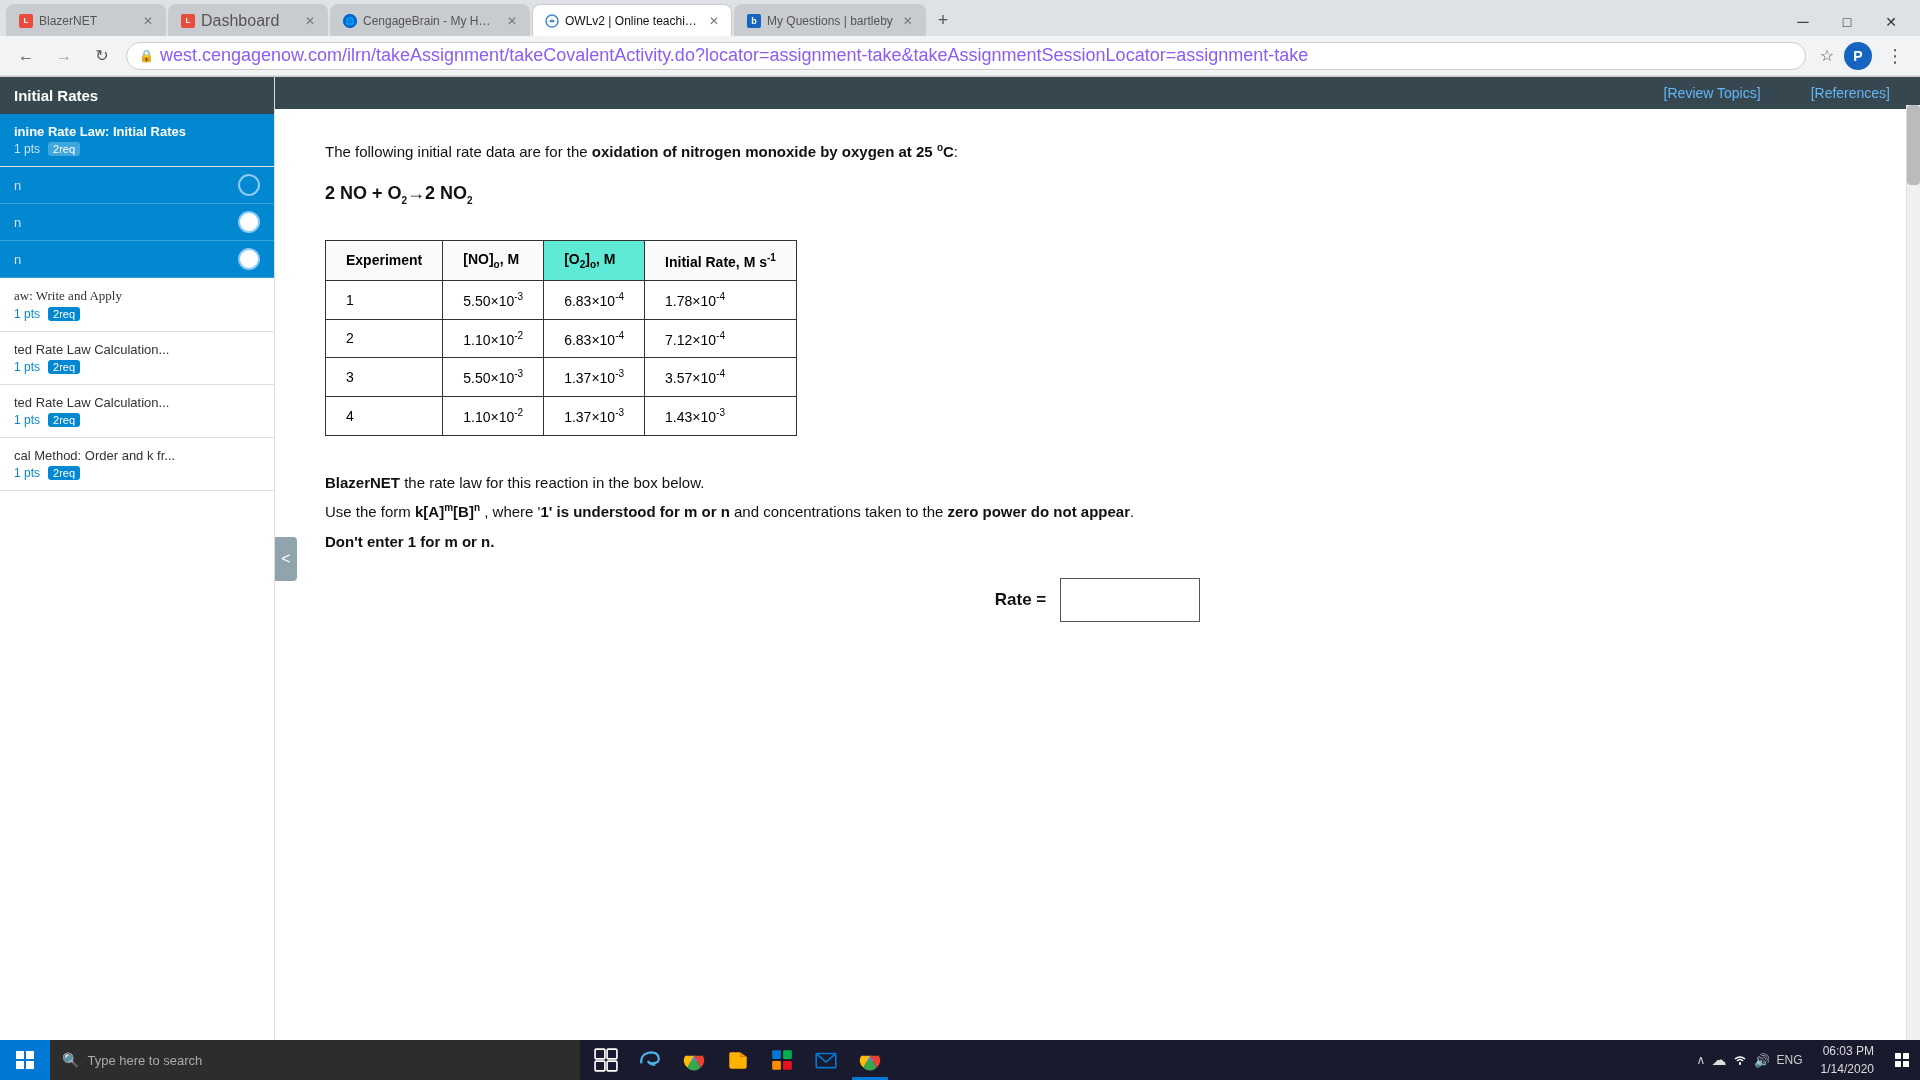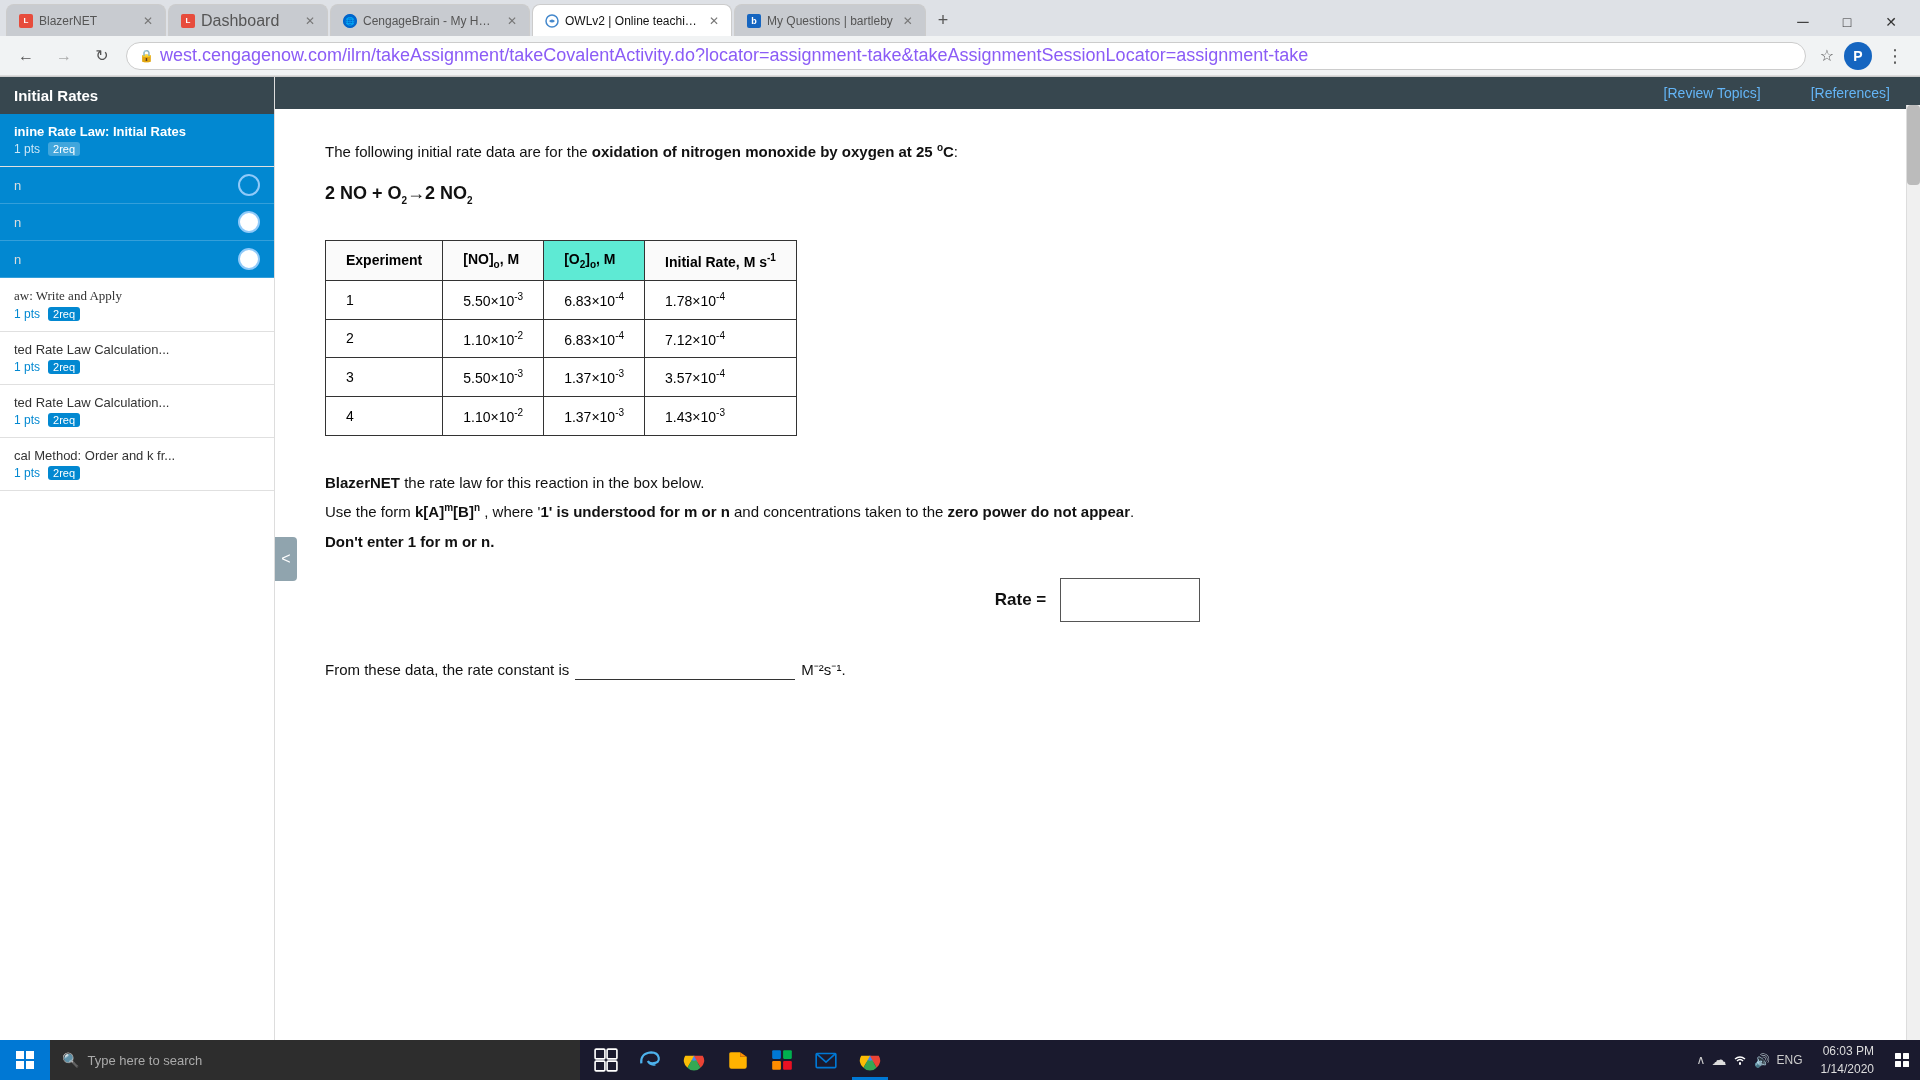--- a/index.html
+++ b/index.html
@@ -243,25 +243,20 @@
         <p style="font-size:15px;line-height:1.7;color:#111;margin-bottom:4px;"><strong>BlazerNET</strong> the rate law for this reaction in the box below.</p>
         <p style="font-size:15px;line-height:1.7;color:#111;margin-bottom:4px;">Use the form <strong>k[A]<sup>m</sup>[B]<sup>n</sup></strong> , where '<strong>1' is understood for m or n</strong> and concentrations taken to the <strong>zero power do not appear</strong>.</p>
         <p style="font-size:15px;line-height:1.7;color:#111;"><strong>Don't enter 1 for m or n.</strong></p>
       </div>
 
       <div style="display:flex;align-items:center;justify-content:center;gap:14px;margin-bottom:36px;margin-top:20px;">
         <span style="font-size:17px;font-weight:bold;color:#111;">Rate =</span>
         <input type="text" value="" style="width: 140px; height: 44px; border: 1px solid rgb(85, 85, 85); background: rgb(255, 255, 255); font-size: 15px; padding: 0px 8px;">
       </div>
 
-      <div style="display:flex;align-items:center;gap:6px;font-size:15px;color:#111;margin-top:10px;">
-        <span>From these data, the rate constant is</span>
-        <span style="display:inline-block;width:220px;border-bottom:1px solid #333;height:22px;vertical-align:bottom;"></span>
-        <span style="font-size:15px;">M⁻²s⁻¹.</span>
-      </div>
 
     </div>
   </div>
 
   <div style="position:absolute;right:0;top:28px;width:14px;height:calc(100% - 28px);background:#f0f0f0;border-left:1px solid #ddd;">
     <div style="width:100%;height:80px;background:#bbb;border-radius:4px;margin-top:0;"></div>
   </div>
 </div>
 
 <div class="taskbar">

